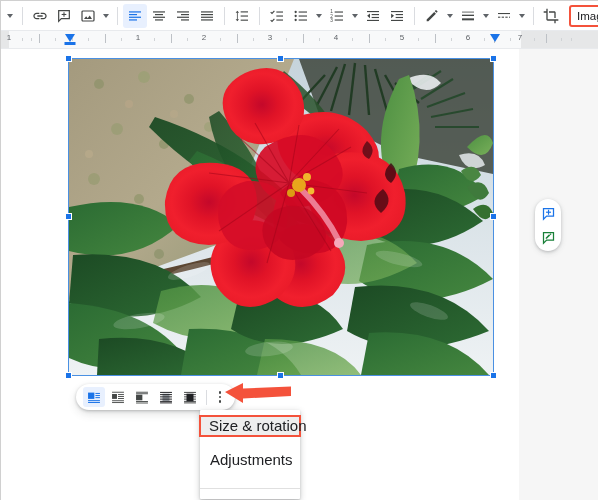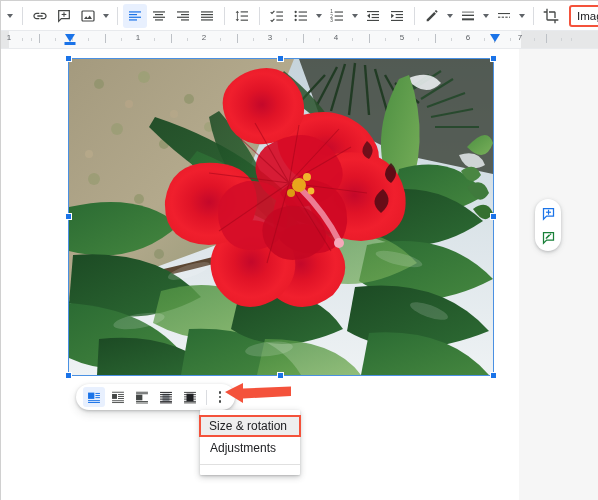--- a/index.html
+++ b/index.html
@@ -173,25 +173,25 @@
   
   .dropdown {
     position: absolute;
     left: 199px; top: 409px;
     width: 100px;
     background: #ffffff;
     box-shadow: 0 2px 6px rgba(60,64,67,.3), 0 1px 2px rgba(60,64,67,.2);
     border-radius: 1px;
     padding: 5px 0;
     z-index: 40;
-    font-size: 12px;
+    font-size: 15px;
     color: #202124;
   }
   .dd-item {
-    padding: 4px 10px;
+    padding: 16px 10px;
     cursor: pointer;
     white-space: nowrap;
     line-height: 14px;
   }
   .dd-item.hover-bg { background: #eeeeee; }
   .dd-item.hl {
     border: 2px solid #f4523b;
     padding: 2px 8px;
     margin: 0 -1px;
   }

